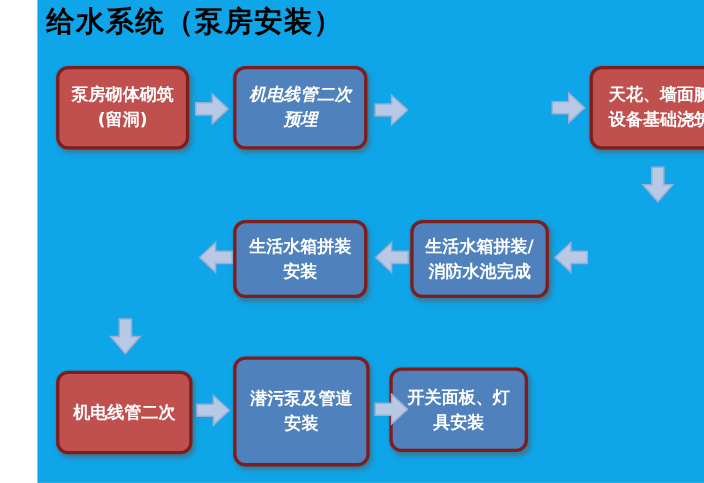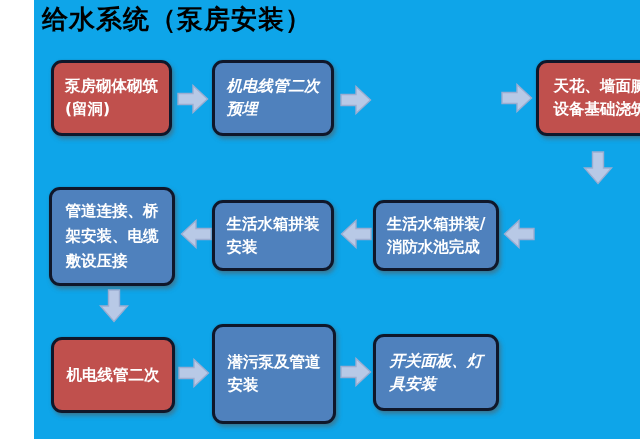--- a/index.html
+++ b/index.html
@@ -7,37 +7,37 @@
     position:relative;width:640px;height:439px;background:#ffffff;
     overflow:hidden;font-family:"DejaVu Sans","Liberation Sans",sans-serif;
   }
   .title{
     position:absolute;left:8px;top:2px;
     font-size:26px;font-weight:900;letter-spacing:1px;color:#000;
     font-family:"DejaVu Serif","Liberation Serif",serif;
   }
   .node{
     position:absolute;box-sizing:border-box;
-    border:3px solid #0f172a;border-radius:11px;
+    border:3px solid #7f1d1d;border-radius:11px;
     box-shadow:2px 3px 4px rgba(90,90,90,.55), 0 0 0 1px rgba(0,0,0,.04);
     color:#fff;font-weight:bold;font-size:15.5px;line-height:23px;
     display:flex;align-items:center;justify-content:center;
-    white-space:pre-line;
+    text-align:center;white-space:pre-line;
   }
   .n0{left:17px;top:60px;width:121px;height:76px;}
   .n1{left:178px;top:60px;width:122px;height:76px;font-style:italic;}
   .n2{left:339px;top:60px;width:126px;height:76px;}
   .n3{left:502px;top:60px;width:128px;height:76px;}
   .n4{left:502px;top:200px;width:128px;height:71px;}
   .n5{left:339px;top:200px;width:126px;height:71px;}
   .n6{left:178px;top:200px;width:122px;height:71px;}
   .n7{left:15px;top:187px;width:126px;height:99px;line-height:25px;}
   .n8{left:17px;top:337px;width:124px;height:76px;}
   .n9{left:178px;top:324px;width:124px;height:100px;}
-  .n10{left:339px;top:334px;width:126px;height:77px;font-style:italic;}
+  .n10{left:320px;top:334px;width:126px;height:77px;}
   .arrow{position:absolute;}
   .a0{left:143px;top:84px;}
   .a1{left:306px;top:85px;}
   .a2{left:467px;top:83px;}
   .a3{left:549px;top:151px;}
   .a4{left:469px;top:219px;}
   .a5{left:306px;top:219px;}
   .a6{left:146px;top:219px;}
   .a7{left:65px;top:289px;}
   .a8{left:144px;top:358px;}
@@ -53,23 +53,20 @@
   <div class="node n0" style="background: rgb(192, 80, 77); color: rgb(255, 255, 255);">泵房砌体砌筑
 (留洞)</div>
   <div class="node n1" style="background: rgb(79, 129, 189); color: rgb(255, 255, 255);">机电线管二次
 预埋</div>
   <div class="node n3" style="background: rgb(192, 80, 77); color: rgb(255, 255, 255);">天花、墙面腻
 设备基础浇筑</div>
   <div class="node n5" style="background: rgb(79, 129, 189); color: rgb(255, 255, 255);">生活水箱拼装/
 消防水池完成</div>
   <div class="node n6" style="background: rgb(79, 129, 189); color: rgb(255, 255, 255);">生活水箱拼装
 安装</div>
-  <div class="node n7" style="background: rgb(79, 129, 189); color: rgb(255, 255, 255);">管道连接、桥
-架安装、电缆
-敷设压接</div>
   <div class="node n8" style="background: rgb(192, 80, 77); color: rgb(255, 255, 255);">机电线管二次</div>
   <div class="node n9" style="background: rgb(79, 129, 189); color: rgb(255, 255, 255);">潜污泵及管道
 安装</div>
   <div class="node n10" style="background: rgb(79, 129, 189); color: rgb(255, 255, 255);">开关面板、灯
 具安装</div>
 
   <div class="arrow a0">
     <svg width="32" height="30" viewBox="0 0 32 30">
         <polygon class="ap" points="1,9.5 16,9.5 16,1.5 30.5,15 16,28.5 16,20.5 1,20.5" fill="#B8C9E6" stroke="#9BADD1" stroke-width="1.4"></polygon>
       </svg>

